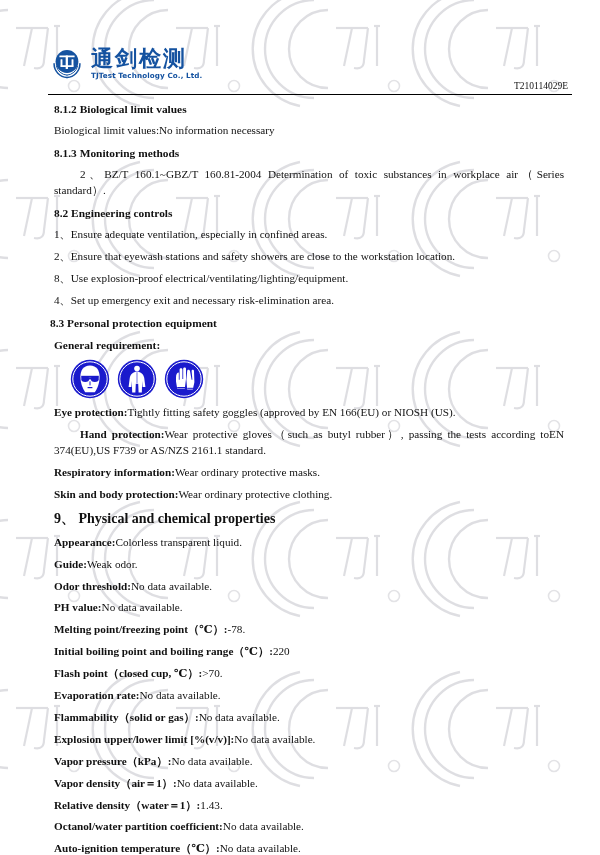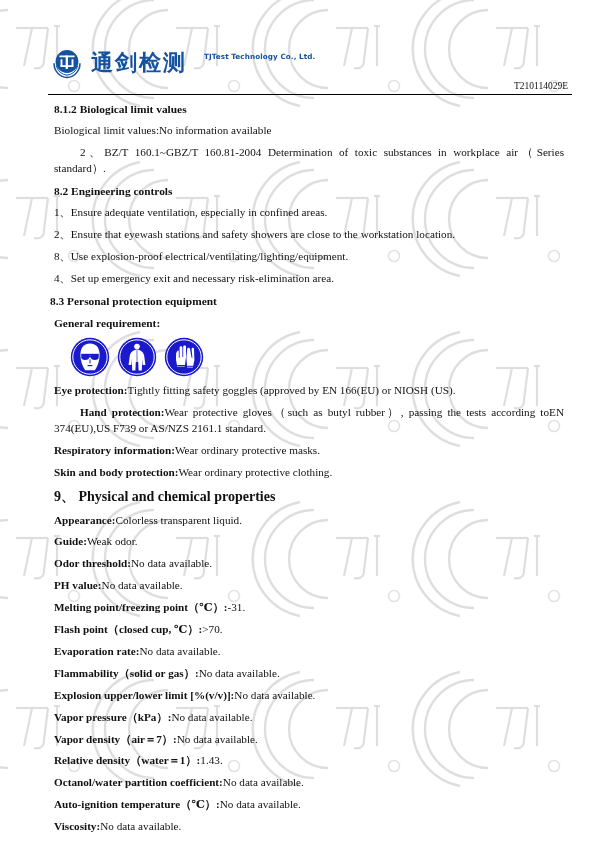--- a/index.html
+++ b/index.html
@@ -50,40 +50,39 @@
     align-items: center;
   }
   .logo-mark {
     width: 38px;
     height: 38px;
     flex: 0 0 38px;
     margin-right: 5px;
   }
   .logo-text {
     display: flex;
-    flex-direction: row;
+    flex-direction: column;
     justify-content: flex-start;
     line-height: 1;
   }
   .logo-cn {
     font-family: "DejaVu Sans", sans-serif;
     font-size: 22px;
     font-weight: bold;
     color: #1452a0;
     letter-spacing: 2px;
     line-height: 1.05;
   }
   .logo-en {
     font-family: "DejaVu Sans", sans-serif;
     font-size: 7.2px;
     font-weight: bold;
     color: #1452a0;
     letter-spacing: 0.1px;
     margin-top: 2px;
-    margin-left: 17px;
   }
   .doc-code {
     position: absolute;
     right: 4px;
     bottom: 1px;
     font-family: "Liberation Serif", serif;
     font-size: 9.5px;
     color: #111;
   }
   .header-rule {
@@ -249,22 +248,23 @@
         <div class="logo-en">TJTest Technology Co., Ltd.</div>
       </div>
     </div>
     <div class="doc-code">T210114029E</div>
   </div>
   <div class="header-rule"></div>
 
   <div class="content">
 
     <p class="h3">8.1.2 Biological limit values</p>
-    <p class="sub-line">Biological limit values:No information available</p>
-
+    <p class="sub-line">Biological limit values:No information necessary</p>
+
+    <p class="h3">8.1.3 Monitoring methods</p>
     <p class="jpara hang">2、BZ/T 160.1~GBZ/T 160.81-2004 Determination of toxic substances in workplace air（Series standard）.</p>
 
     <p class="h2">8.2 Engineering controls</p>
     <p class="num-line">1、Ensure adequate ventilation, especially in confined areas.</p>
     <p class="num-line">2、Ensure that eyewash stations and safety showers are close to the workstation location.</p>
     <p class="num-line">8、Use explosion-proof electrical/ventilating/lighting/equipment.</p>
     <p class="num-line">4、Set up emergency exit and necessary risk-elimination area.</p>
 
     <p class="h2" style="margin-left:2px;">8.3 Personal protection equipment</p>
     <p class="gen-req">General requirement:</p>
@@ -316,27 +316,28 @@
     <p class="jpara hang" style="text-indent:26px;"><span class="b">Hand protection:</span><span>Wear protective gloves（such as butyl rubber）, passing the tests according toEN 374(EU),US F739 or AS/NZS 2161.1 standard.</span></p>
     <p class="prop-line"><span class="b">Respiratory information:</span><span>Wear ordinary protective masks.</span></p>
     <p class="prop-line"><span class="b">Skin and body protection:</span><span>Wear ordinary protective clothing.</span></p>
 
     <p class="sec9">9、 Physical and chemical properties</p>
 
     <p class="prop-line"><span class="b">Appearance:</span><span>Colorless transparent liquid.</span></p>
     <p class="prop-line"><span class="b">Guide:</span><span>Weak odor.</span></p>
     <p class="prop-line"><span class="b">Odor threshold:</span><span>No data available.</span></p>
     <p class="prop-line"><span class="b">PH value:</span><span>No data available.</span></p>
-    <p class="prop-line"><span class="b">Melting point/freezing point（℃）:</span><span>-31.</span></p>
+    <p class="prop-line"><span class="b">Melting point/freezing point（℃）:</span><span>-78.</span></p>
+    <p class="prop-line"><span class="b">Initial boiling point and boiling range（℃）:</span><span>220</span></p>
     <p class="prop-line"><span class="b">Flash point（closed cup, ℃）:</span><span>&gt;70.</span></p>
     <p class="prop-line"><span class="b">Evaporation rate:</span><span>No data available.</span></p>
     <p class="prop-line"><span class="b">Flammability（solid or gas）:</span><span>No data available.</span></p>
     <p class="prop-line"><span class="b">Explosion upper/lower limit [%(v/v)]:</span><span>No data available.</span></p>
     <p class="prop-line"><span class="b">Vapor pressure（kPa）:</span><span>No data available.</span></p>
-    <p class="prop-line"><span class="b">Vapor density（air＝7）:</span><span>No data available.</span></p>
+    <p class="prop-line"><span class="b">Vapor density（air＝1）:</span><span>No data available.</span></p>
     <p class="prop-line"><span class="b">Relative density（water＝1）:</span><span>1.43.</span></p>
     <p class="prop-line"><span class="b">Octanol/water partition coefficient:</span><span>No data available.</span></p>
     <p class="prop-line"><span class="b">Auto-ignition temperature（℃）:</span><span>No data available.</span></p>
     <p class="prop-line"><span class="b">Viscosity:</span><span>No data available.</span></p>
 
   </div>
 
   <div class="footer">
     <div class="footer-left">TJTest GHS SDS Report-T210114029E</div>
     <div class="footer-center">5/8</div>

